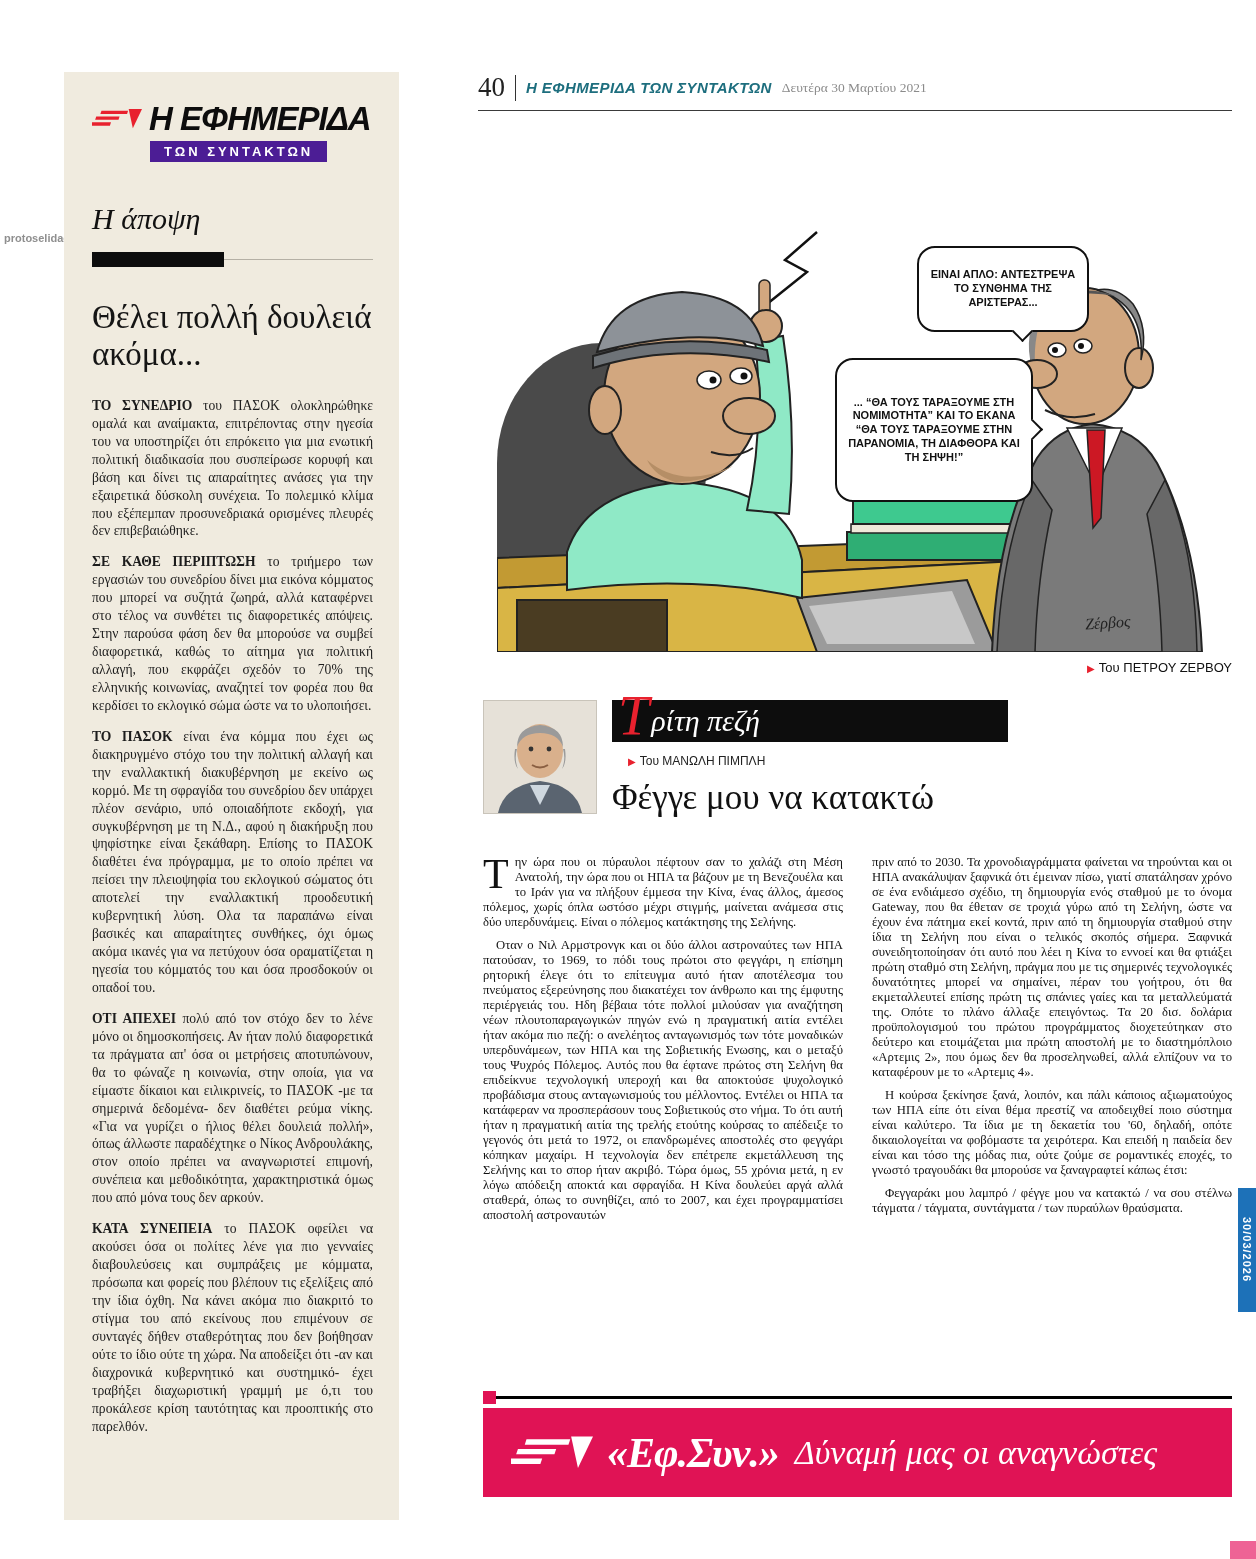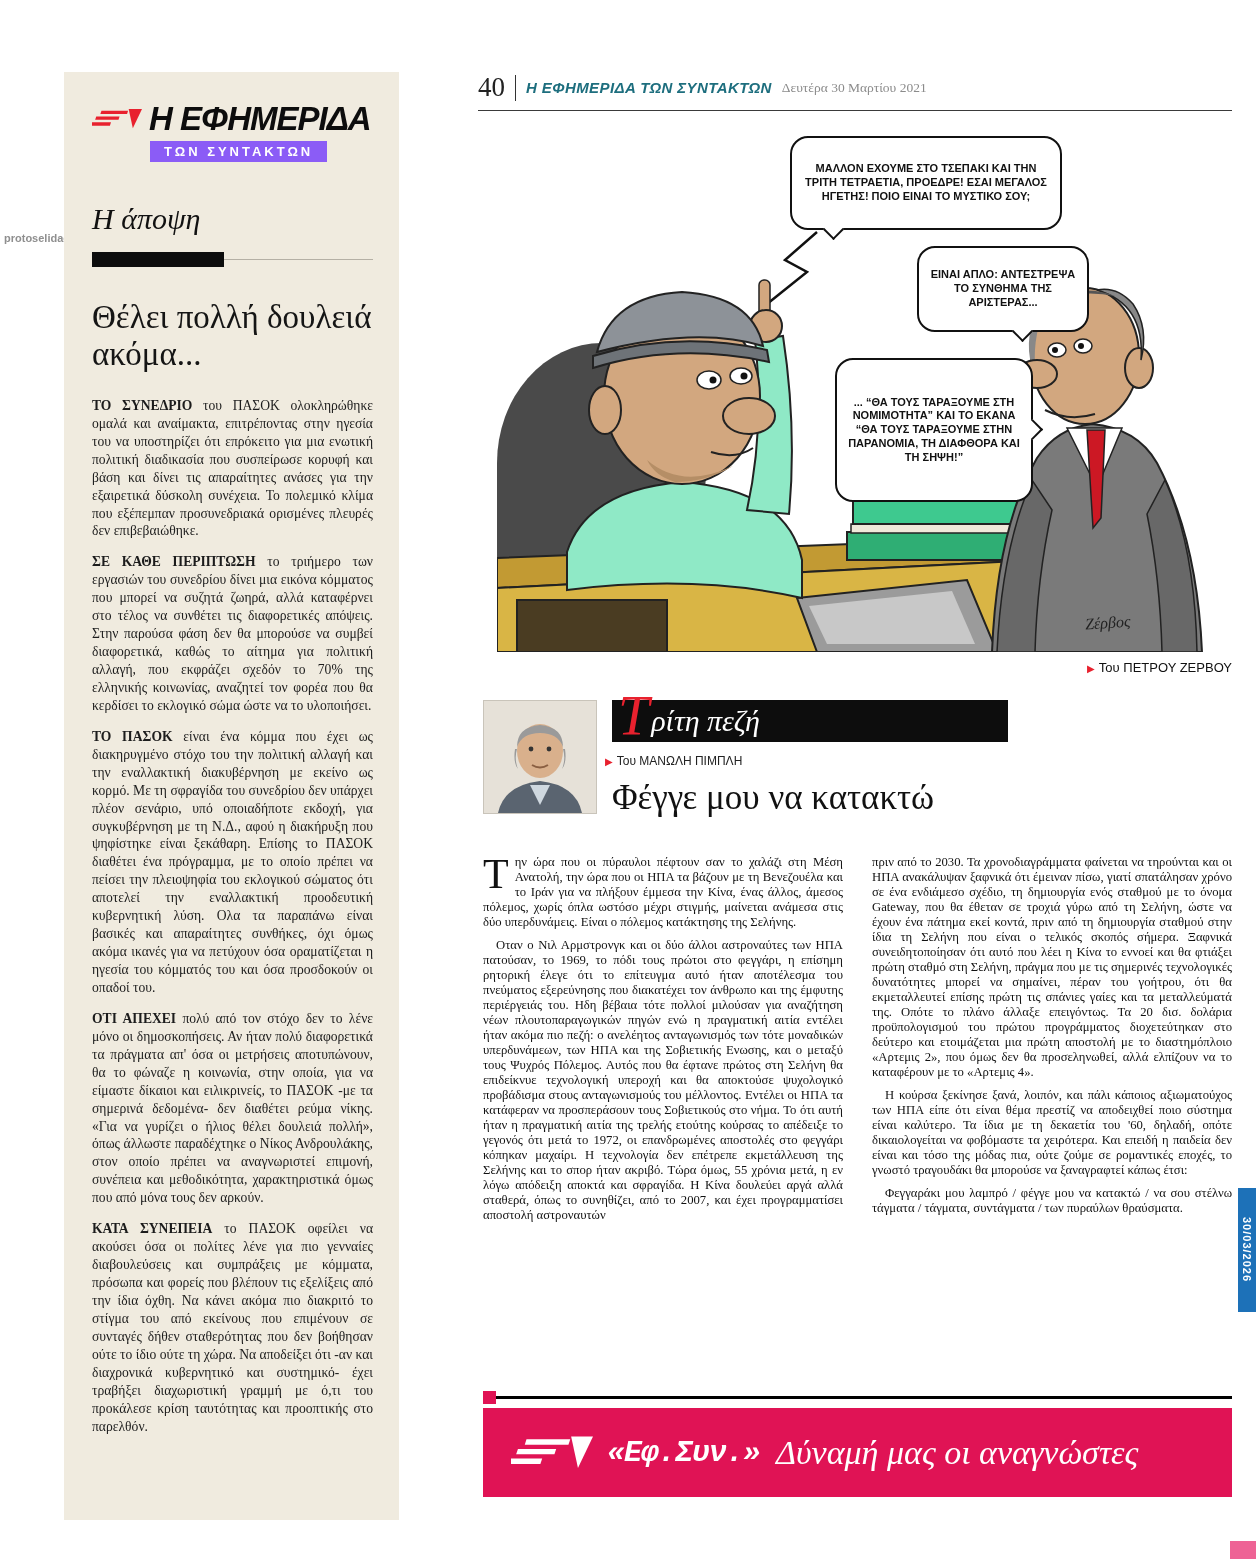--- a/index.html
+++ b/index.html
@@ -19,21 +19,21 @@
   .hdr-date{font-size:13.5px;color:#8b8b8b;margin-left:10px;}
   .hdr-rule{position:absolute;left:478px;top:110px;width:754px;height:1px;background:#3a3a3a;}
 
   
   .sidebar{position:absolute;left:64px;top:72px;width:335px;height:1448px;background:#f0ebdf;
            box-sizing:border-box;padding:28px 26px 20px 28px;overflow:hidden;}
   .sb-logo{white-space:nowrap;}
   .sb-logo-line1{display:flex;align-items:center;font-family:"Liberation Sans",sans-serif;
                  font-weight:bold;font-style:italic;font-size:33px;letter-spacing:-1px;color:#0d0d0d;}
   .sb-logo-line1 svg{margin-right:7px;}
-  .sb-logo-line2{display:inline-block;margin:3px 0 0 58px;background:#8b5cf6;color:#fff;
+  .sb-logo-line2{display:inline-block;margin:3px 0 0 58px;background:#4c1d95;color:#fff;
                  font-family:"Liberation Sans",sans-serif;font-weight:bold;font-size:13px;
                  letter-spacing:3px;padding:3px 14px;}
   .sb-section-title{margin-top:40px;font-style:italic;font-size:30px;color:#111;}
   .sb-rule{margin-top:16px;display:flex;align-items:center;}
   .sb-rule .blk{width:132px;height:15px;background:#0d0d0d;}
   .sb-rule .ln{flex:1;height:1px;background:#b5b0a5;}
   .op-title{margin:32px 0 0 0;font-weight:400;font-size:33px;line-height:1.12;color:#151515;}
   .op-body{margin-top:24px;font-size:13.6px;line-height:1.32;text-align:justify;color:#1c1c1c;}
   .op-body p{margin:0 0 13px 0;}
   .op-body b{font-weight:700;}
@@ -60,39 +60,39 @@
   .cartoon-credit b,.byline b{font-weight:normal;}
 
   
   .column-head{position:absolute;left:483px;top:700px;width:749px;height:150px;}
   .author-photo{position:absolute;left:0;top:0;width:112px;height:112px;border:1px solid #c9c4ba;
                 background:#e6e1d8;overflow:hidden;}
   .section-bar{position:absolute;left:129px;top:0;width:396px;height:42px;background:#0d0d0d;
                display:flex;align-items:center;overflow:visible;}
   .big-t{font-style:italic;font-size:56px;line-height:1;color:#e8212e;margin:-10px 2px 0 6px;}
   .bar-text{font-style:italic;font-size:30px;color:#fff;}
-  .byline{position:absolute;left:122px;top:54px;font-family:"Liberation Sans",sans-serif;
+  .byline{position:absolute;left:145px;top:54px;font-family:"Liberation Sans",sans-serif;
           font-size:12px;color:#222;}
   .art-title{position:absolute;left:129px;top:78px;margin:0;font-weight:400;font-size:35px;color:#111;}
 
   
   .art-body{position:absolute;left:483px;top:855px;width:749px;height:540px;overflow:hidden;
             display:flex;gap:29px;}
   .art-col{width:360px;font-size:12.7px;line-height:1.18;text-align:justify;color:#111;}
   .art-col p{margin:0 0 8px 0;}
   .art-col p.indent{text-indent:13px;}
   .dropcap{float:left;font-size:42px;line-height:34px;padding:2px 6px 0 0;color:#111;}
 
   
   .footer-rule{position:absolute;left:483px;top:1396px;width:749px;height:3px;background:#000;}
   .rule-accent{position:absolute;left:0;top:-5px;width:13px;height:13px;background:#e01355;}
   .footer-banner{position:absolute;left:483px;top:1408px;width:749px;height:89px;background:#e01355;
                  display:flex;align-items:center;padding-left:28px;box-sizing:border-box;color:#fff;}
-  .banner-brand{font-family:Liberation Mono, monospace;font-weight:bold;font-style:italic;
-                font-size:30px;margin-left:14px;letter-spacing:-1px;}
+  .banner-brand{font-family:Liberation Serif, serif;font-weight:bold;font-style:italic;
+                font-size:42px;margin-left:14px;letter-spacing:-1px;}
   .banner-slogan{font-style:italic;font-size:34px;margin-left:16px;}
 
   
   .side-tab{position:absolute;left:1238px;top:1188px;width:18px;height:124px;background:#1d71b8;
             color:#fff;display:flex;align-items:center;justify-content:center;
             writing-mode:vertical-rl;font-family:"Liberation Sans",sans-serif;
             font-weight:bold;font-size:11px;letter-spacing:1px;}
   .corner-square{position:absolute;left:1230px;top:1541px;width:26px;height:18px;background:#ee6395;}
 </style>
 </head>
@@ -189,21 +189,20 @@
       <path d="M600,162 Q648,176 644,232 Q652,200 636,176 Q620,158 600,162 Z" fill="#888888" stroke="#222" stroke-width="1.5"></path>
       <path d="M544,190 Q534,222 540,252 Q526,222 536,194 Z" fill="#888888"></path>
       <path d="M558,170 Q588,156 618,168 Q590,162 558,170 Z" fill="#555555"></path>
       <ellipse cx="540" cy="246" rx="20" ry="14" fill="#d2a77f" stroke="#222" stroke-width="2"></ellipse>
       <ellipse cx="560" cy="222" rx="9" ry="7" fill="#fff" stroke="#222" stroke-width="1.5"></ellipse>
       <ellipse cx="586" cy="218" rx="9" ry="7" fill="#fff" stroke="#222" stroke-width="1.5"></ellipse>
       <circle cx="558" cy="222" r="3" fill="#111"></circle>
       <circle cx="584" cy="218" r="3" fill="#111"></circle>
       <path d="M548,282 Q572,294 598,286" stroke="#222" stroke-width="2" fill="none"></path>
     </svg>
-    <div class="bubble b1">ΜΑΛΛΟΝ ΕΧΟΥΜΕ ΣΤΟ ΤΣΕΠΑΚΙ ΚΑΙ ΤΗΝ ΤΡΙΤΗ ΤΕΤΡΑΕΤΙΑ, ΠΡΟΕΔΡΕ! ΕΣΑΙ ΜΕΓΑΛΟΣ ΗΓΕΤΗΣ! ΠΟΙΟ ΕΙΝΑΙ ΤΟ ΜΥΣΤΙΚΟ ΣΟΥ;</div>
     <div class="bubble b2">ΕΙΝΑΙ ΑΠΛΟ: ΑΝΤΕΣΤΡΕΨΑ ΤΟ ΣΥΝΘΗΜΑ ΤΗΣ ΑΡΙΣΤΕΡΑΣ...</div>
     <div class="bubble b3">... “ΘΑ ΤΟΥΣ ΤΑΡΑΞΟΥΜΕ ΣΤΗ ΝΟΜΙΜΟΤΗΤΑ” ΚΑΙ ΤΟ ΕΚΑΝΑ “ΘΑ ΤΟΥΣ ΤΑΡΑΞΟΥΜΕ ΣΤΗΝ ΠΑΡΑΝΟΜΙΑ, ΤΗ ΔΙΑΦΘΟΡΑ ΚΑΙ ΤΗ ΣΗΨΗ!”</div>
     <div class="cartoon-signature">Ζέρβος</div>
   </div>
   <div class="cartoon-credit">
     <span class="red-arrow">▶</span><span>Του</span> <b>ΠΕΤΡΟΥ ΖΕΡΒΟΥ</b>
   </div>
 
   <section class="column-head">
     <div class="author-photo">

